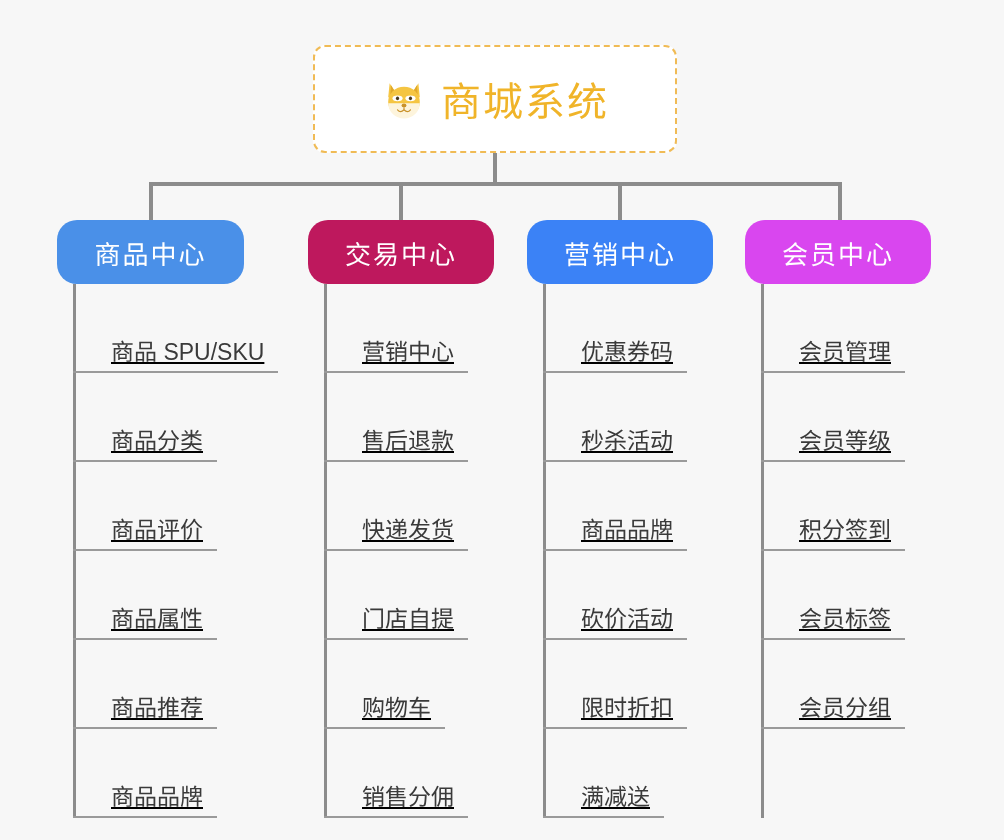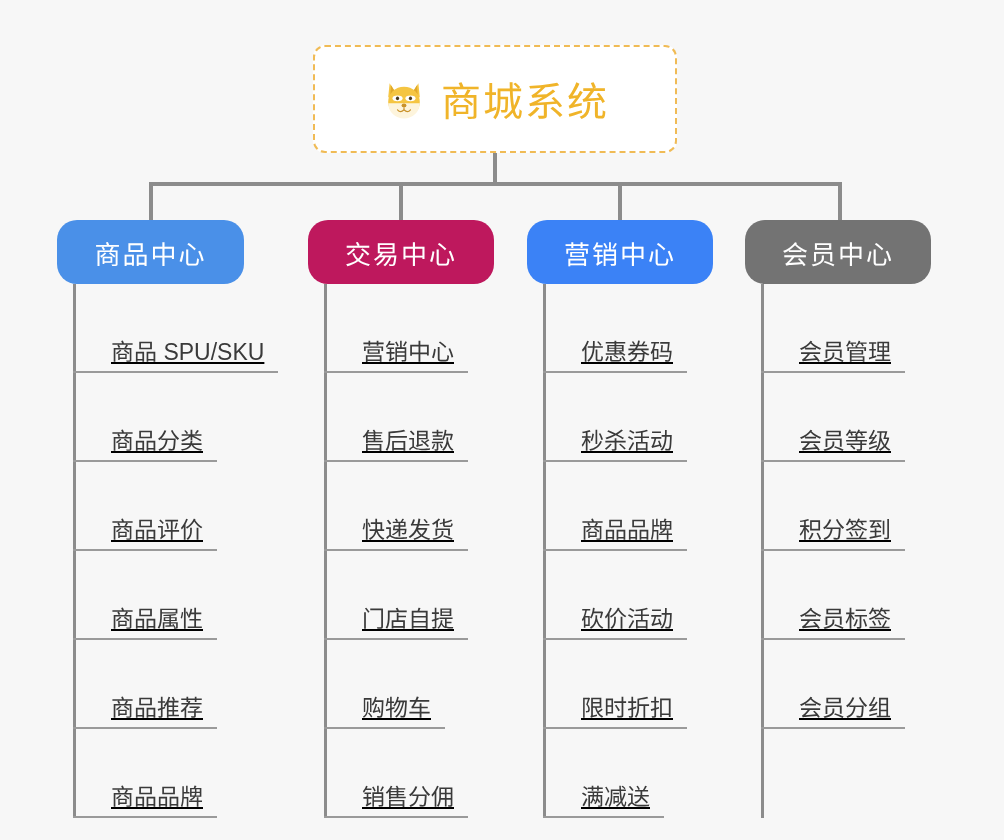--- a/index.html
+++ b/index.html
@@ -153,21 +153,21 @@
 
   <div class="cat-box" style="left:57px;width:187px;background:#4a90e8">
     <span>商品中心</span>
   </div>
   <div class="cat-box" style="left:308px;width:186px;background:#be185d">
     <span>交易中心</span>
   </div>
   <div class="cat-box" style="left:527px;width:186px;background:#3b82f6">
     <span>营销中心</span>
   </div>
-  <div class="cat-box" style="left:745px;width:186px;background:#737373">
+  <div class="cat-box" style="left:745px;width:186px;background:#d946ef">
     <span>会员中心</span>
   </div>
 
   <div class="leaf-col" style="left:73px">
     <div class="leaf-spine" style="height:534px"></div>
     <div class="leaf-item">
         <span class="leaf-label">商品 SPU/SKU</span>
       </div>
     <div class="leaf-item">
         <span class="leaf-label">商品分类</span>

